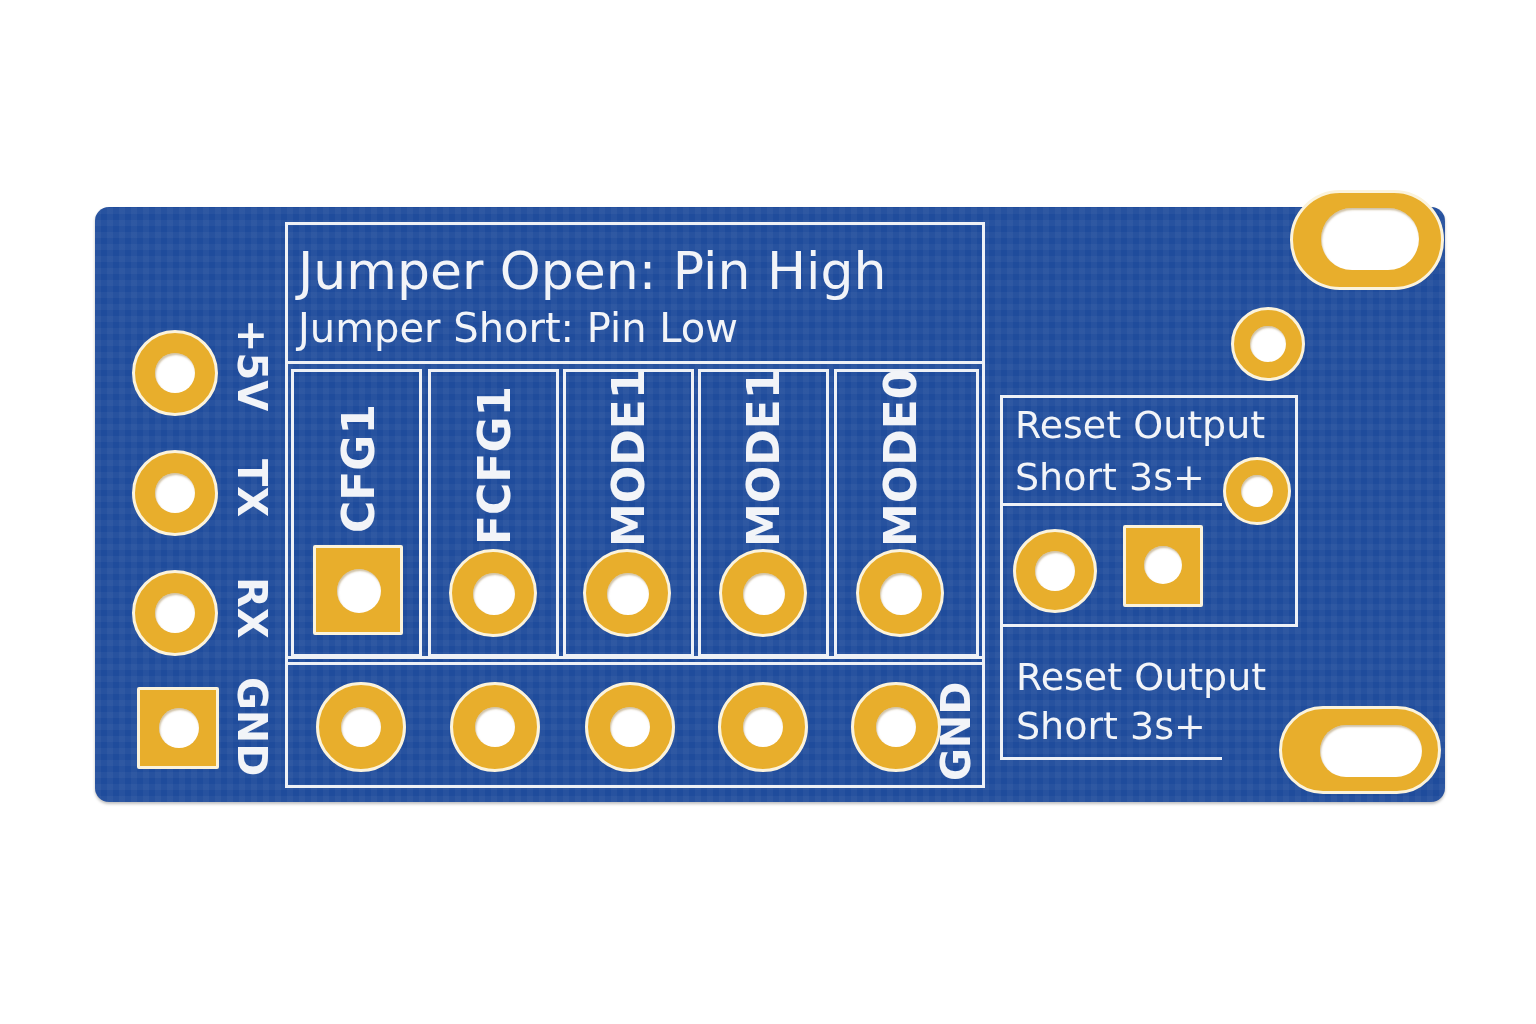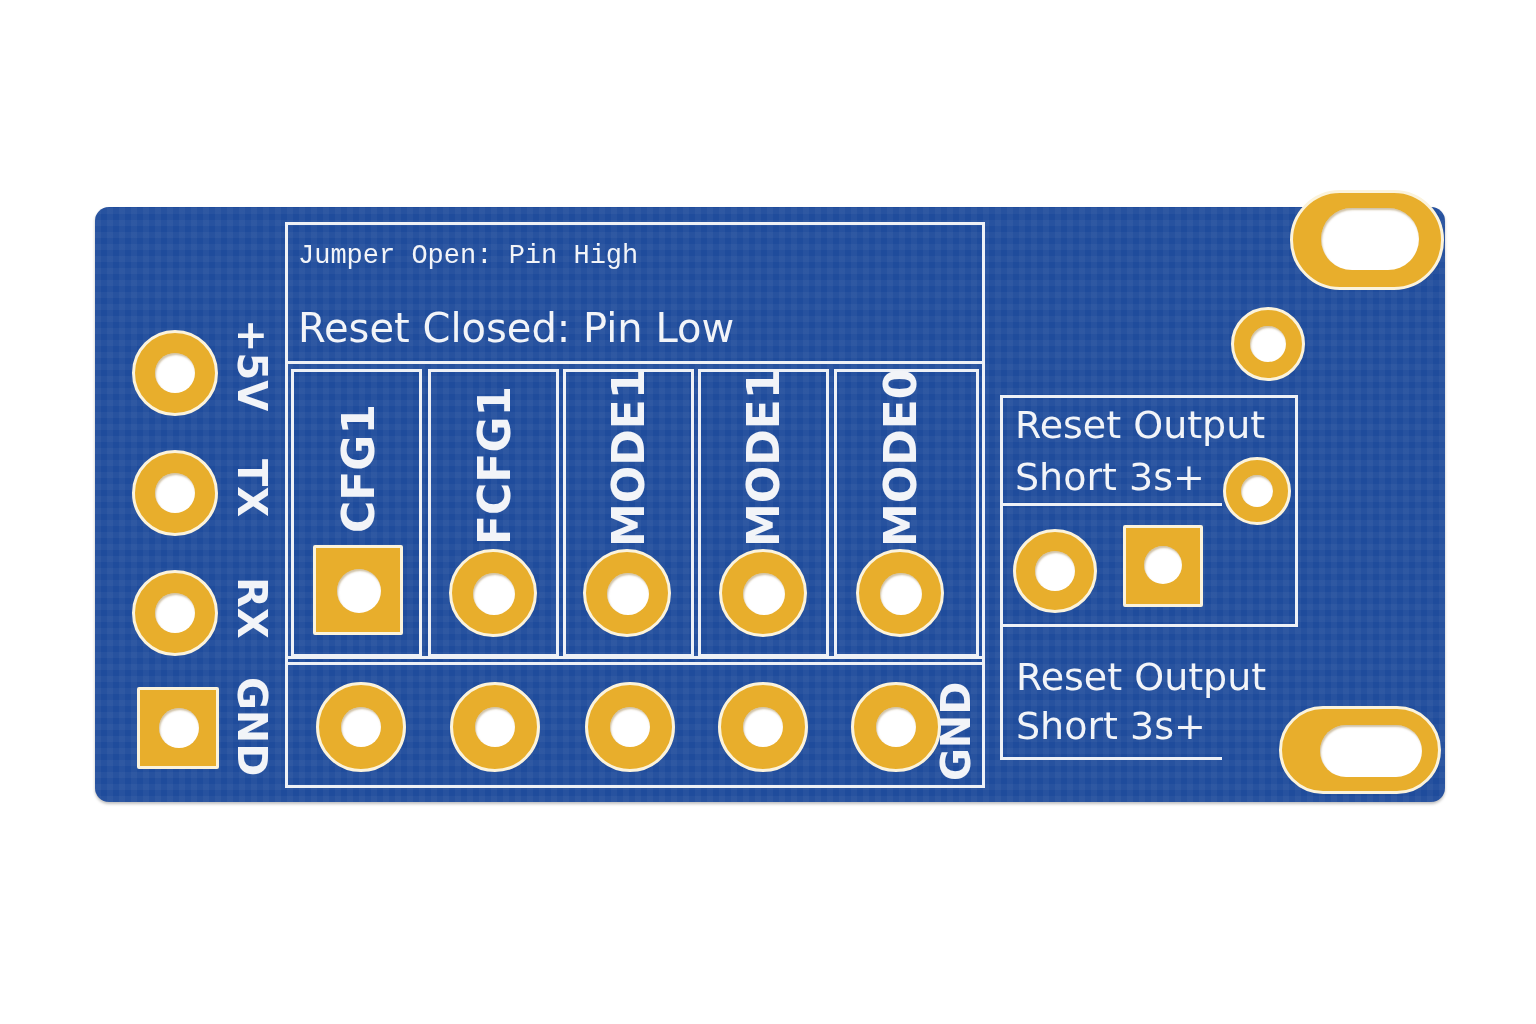--- a/index.html
+++ b/index.html
@@ -53,22 +53,22 @@
   <div class="vtxt-cw" style="left:180px; top:112px; font-size:40px;">+5V</div>
   <div class="vtxt-cw" style="left:180px; top:252px; font-size:40px;">TX</div>
   <div class="vtxt-cw" style="left:180px; top:370px; font-size:40px;">RX</div>
   <div class="vtxt-cw" style="left:180px; top:470px; font-size:40px;">GND</div>
 
   <div class="silk" style="left:190px; top:15px; width:700px; height:566px;"></div>
   <div class="silk-line" style="left:190px; top:154px; width:700px; height:3px;"></div>
   <div class="silk-line" style="left:190px; top:449px; width:700px; height:3px;"></div>
   <div class="silk-line" style="left:190px; top:455px; width:700px; height:3px;"></div>
 
-  <div class="txt" style="left:203px; top:34px; font-size:27px;font-family:Liberation Mono, monospace;">Jumper Open: Pin High</div>
-  <div class="txt" style="left:203px; top:98px; font-size:40px;">Reset Closed: Pin Low</div>
+  <div class="txt" style="left:203px; top:34px; font-size:52px;">Jumper Open: Pin High</div>
+  <div class="txt" style="left:203px; top:98px; font-size:40px;">Jumper Short: Pin Low</div>
 
   <div class="silk" style="left:196px; top:162px; width:131px; height:288px;"></div>
   <div class="silk" style="left:333px; top:162px; width:131px; height:288px;"></div>
   <div class="silk" style="left:468px; top:162px; width:131px; height:288px;"></div>
   <div class="silk" style="left:603px; top:162px; width:131px; height:288px;"></div>
   <div class="silk" style="left:739px; top:162px; width:145px; height:288px;"></div>
 
   <div class="vtxt" style="left:238px; top:326px; font-size:44px;">CFG1</div>
   <div class="vtxt" style="left:374px; top:338px; font-size:44px;">FCFG1</div>
   <div class="vtxt" style="left:508px; top:340px; font-size:44px;">MODE1</div>

